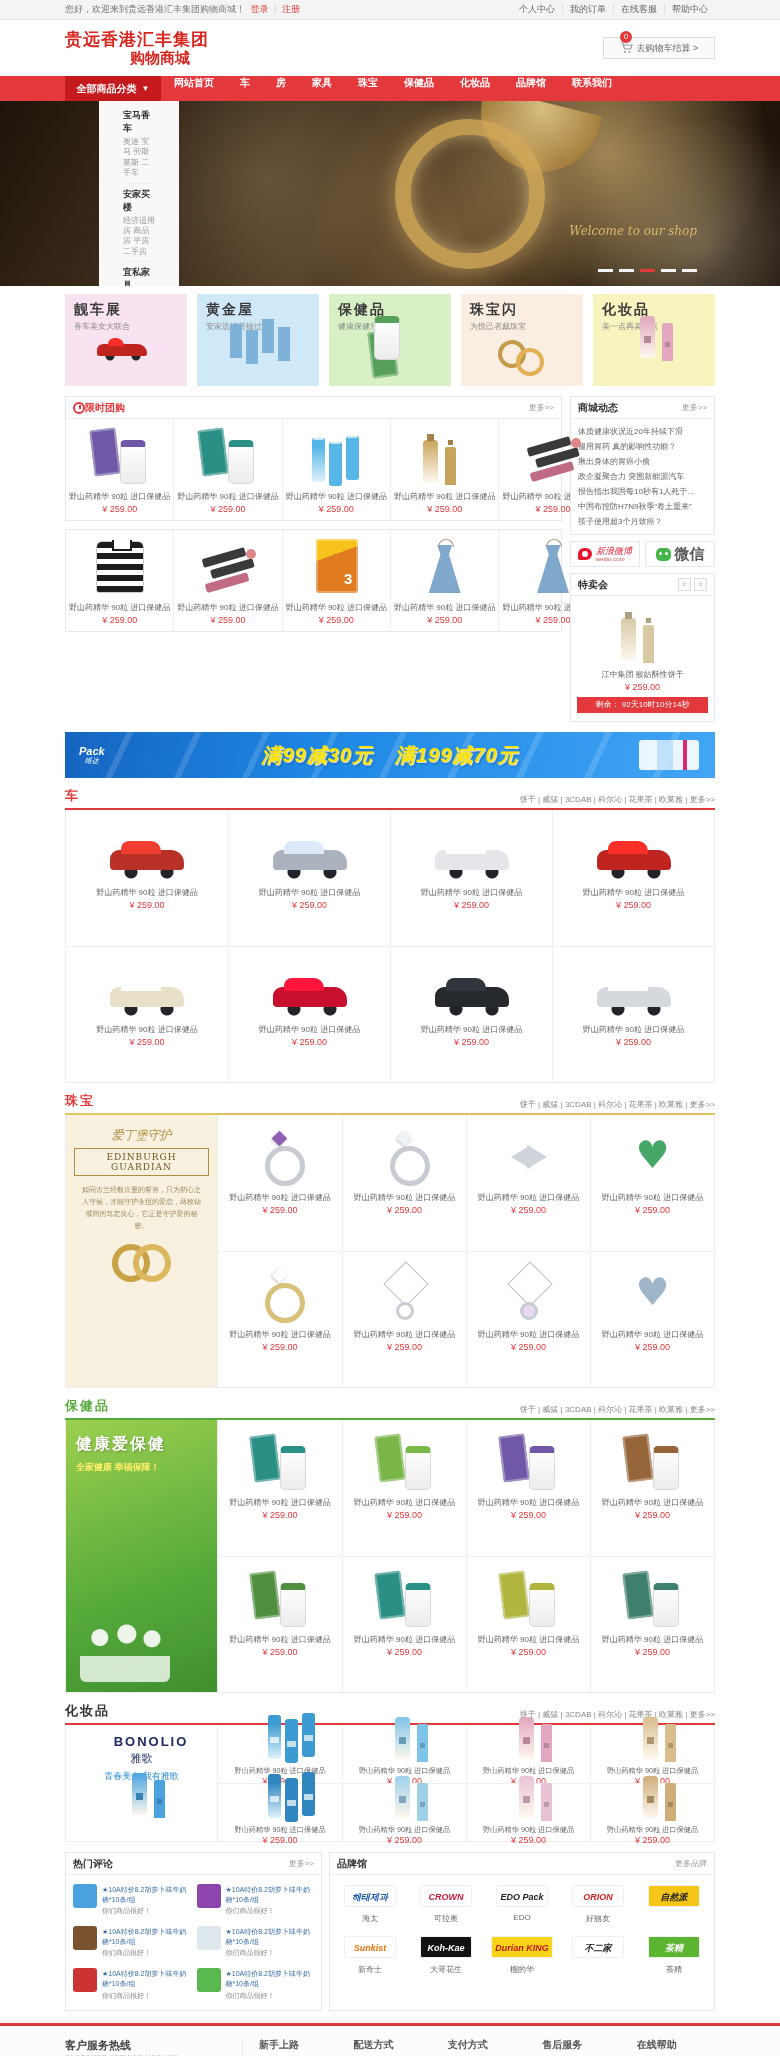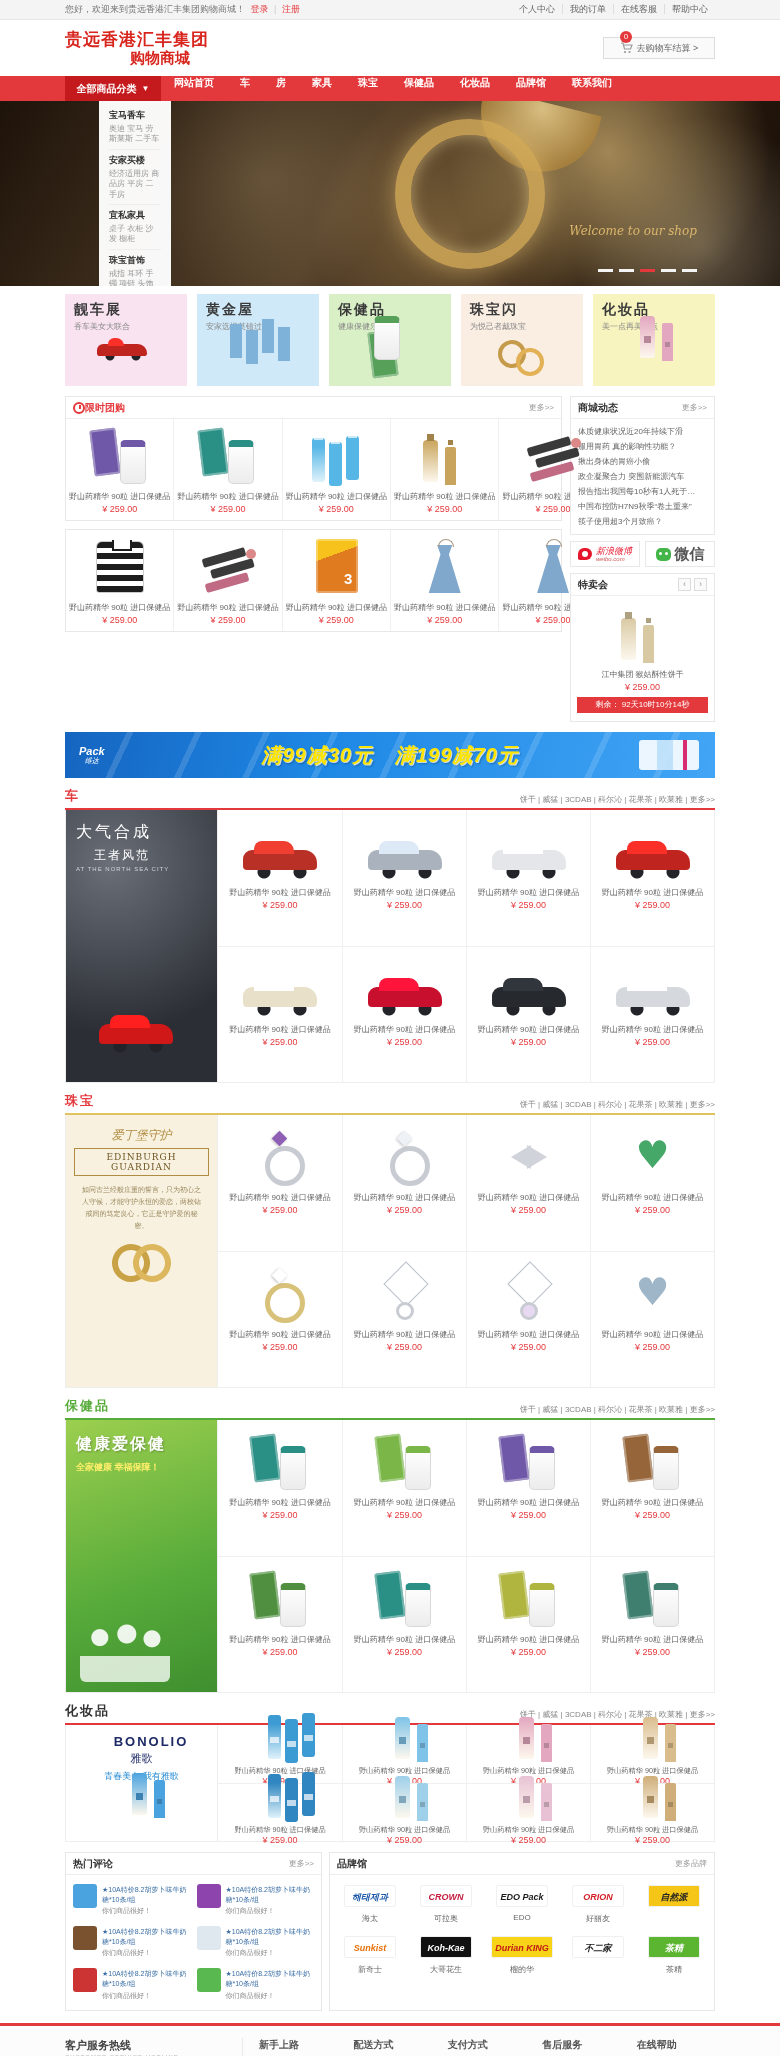--- a/index.html
+++ b/index.html
@@ -40,21 +40,21 @@
     radial-gradient(circle at 34% 42%, rgba(255,229,170,.16), transparent 24%),
     radial-gradient(circle at 90% 78%, rgba(255,240,200,.3), transparent 18%),
     linear-gradient(120deg,#1e130a,#55412a 45%,#2c1d10 75%,#150c06)}
   .hero-ring{position:absolute;right:170px;top:18px;width:150px;height:150px;border:16px solid rgba(214,172,90,.8);border-radius:50%;box-shadow:0 0 24px rgba(255,215,130,.45), inset 0 0 16px rgba(255,230,160,.5)}
   .hero-leaf{position:absolute;right:120px;top:0;width:120px;height:70px;border-radius:0 0 60px 60px;background:radial-gradient(circle at 50% 10%, #e9cf8d, #a9813c 70%);opacity:.85;transform:rotate(14deg)}
   .hero-welcome{position:absolute;right:18px;bottom:48px;color:#dcb76c;font-family:"DejaVu Serif",serif;font-style:italic;font-size:12px}
   .hero-dots{position:absolute;right:18px;bottom:14px;display:flex;gap:6px}
   .hero-dots span{width:15px;height:3px;background:#f4f4f4;cursor:pointer}
   .hero-dots span.active{background:#e4393c}
   
-  .cat-panel{position:absolute;left:34px;top:0;bottom:0;width:72px;background:rgba(255,255,255,.97);padding:4px 10px;z-index:5}
+  .cat-panel{position:absolute;left:34px;top:0;bottom:0;width:80px;background:rgba(255,255,255,.97);padding:4px 24px;z-index:5}
   .cat-group{padding:4px 0;border-bottom:1px solid #eee}
   .cat-group:last-child{border-bottom:none}
   .cat-name{font-size:9px;font-weight:bold;color:#333;cursor:pointer}
   .cat-subs{font-size:8px;color:#999;margin-top:2px;line-height:1.3}
   
   .promo-row{display:flex;gap:10px;margin-top:8px}
   .promo-card{flex:1;height:92px;background:var(--bg,#eee);padding:7px 9px;position:relative;overflow:hidden;cursor:pointer}
   .promo-title{font-size:14px;font-weight:bold;color:#3a3a3a;letter-spacing:2px}
   .promo-sub{font-size:8px;color:#888;margin-top:2px}
   .promo-img{position:absolute;right:4px;bottom:4px}
@@ -435,26 +435,20 @@
     <span class="coupon-text">满199减70元</span>
     <span class="coupon-deco"></span>
   </div>
 
   <div class="section" style="--tc:#e4393c;--line:#e4393c">
     <div class="sec-head">
       <span class="sec-title">车</span>
       <span class="sec-links">饼干 | 威猛 | 3CDAB | 科尔沁 | 花果茶 | 欧莱雅 | 更多&gt;&gt;</span>
     </div>
     <div class="sec-body">
-      <div class="sec-banner ban-car">
-        <div class="l1">大气合成</div>
-        <div class="l2">王者风范</div>
-        <div class="l3">AT THE NORTH SEA CITY</div>
-        <div class="pimg k-car" style="--c1:#d01818"></div>
-      </div>
       <div class="sec-grid">
         <div class="p-card" style="--c1: #b93026;">
             <div class="pimg k-car"></div>
             <div class="p-name">野山药精华 90粒 进口保健品</div>
             <div class="p-price">¥ 259.00</div>
           </div>
           <div class="p-card" style="--c1: #aab3bd;">
             <div class="pimg k-car"></div>
             <div class="p-name">野山药精华 90粒 进口保健品</div>
             <div class="p-price">¥ 259.00</div>

